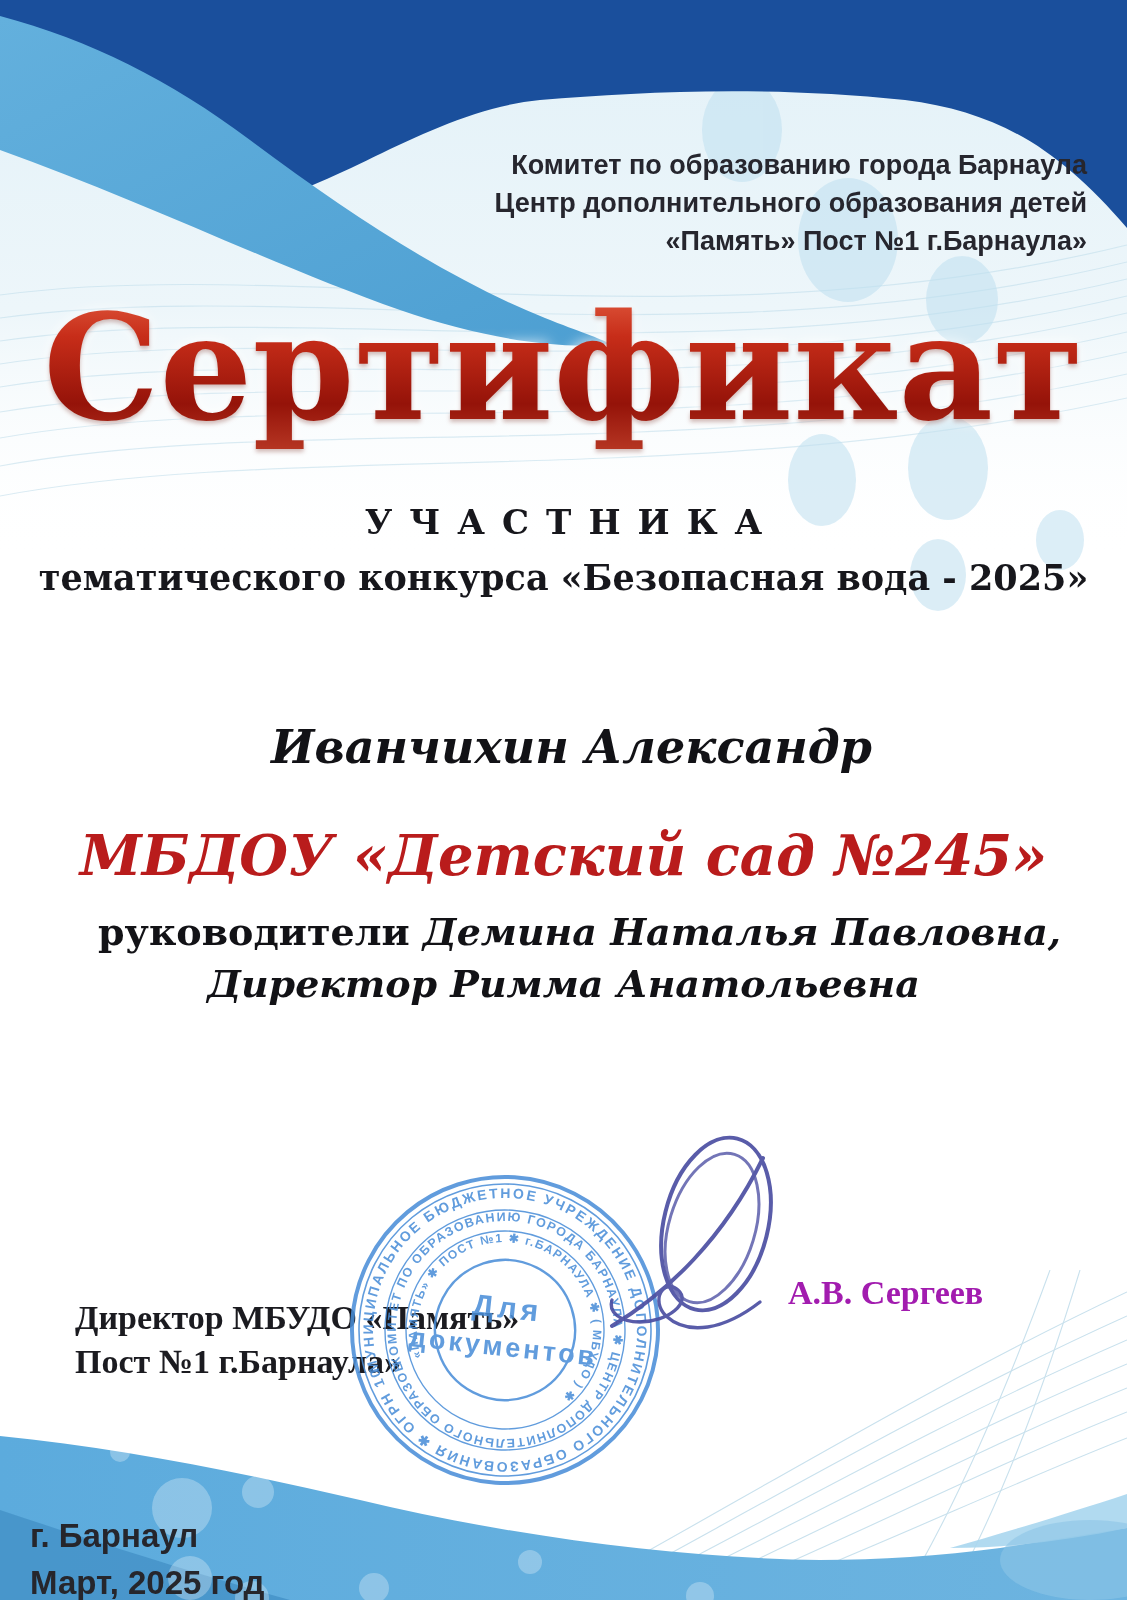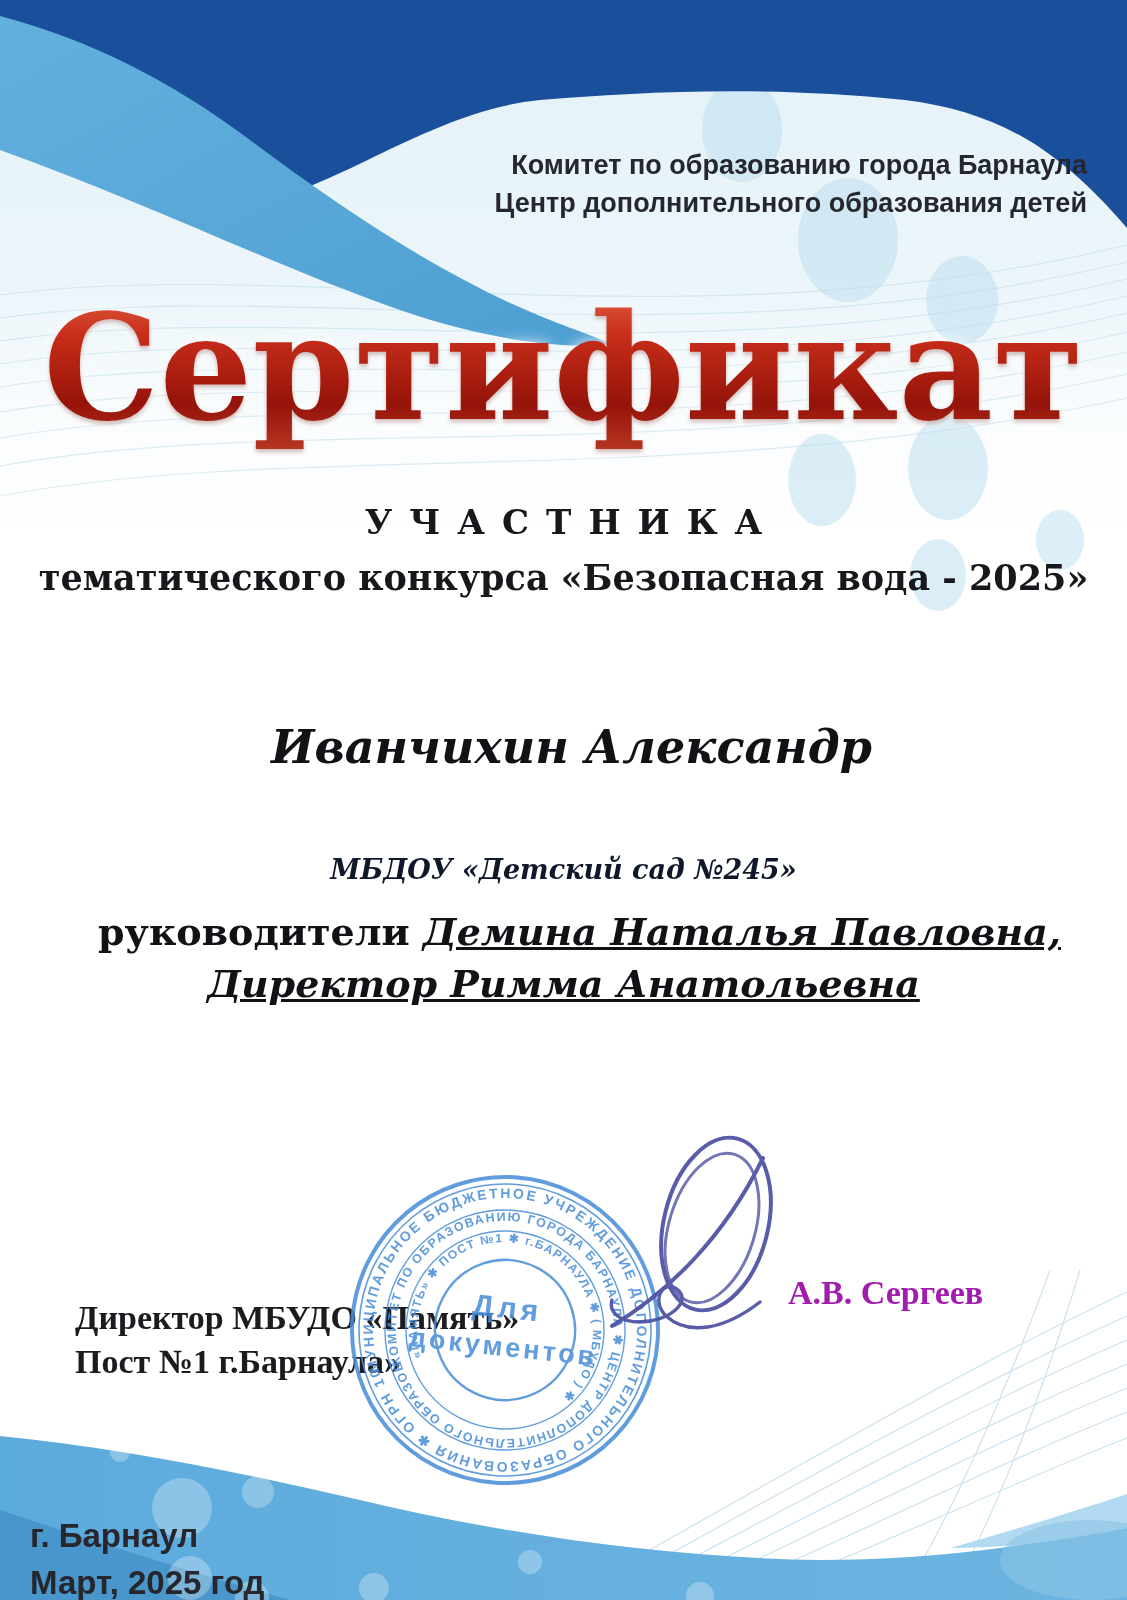--- a/index.html
+++ b/index.html
@@ -44,29 +44,29 @@
     font-weight:bold;font-size:35px;line-height:51px;color:#17171c;
   }
   .recipient-name{
     top:720px;left:0;width:100%;text-align:center;z-index:4;
     font-family:"DejaVu Serif","Liberation Serif",serif;
     font-weight:bold;font-style:italic;font-size:46px;color:#121216;padding-left:8px;
   }
   .institution{
     top:822px;left:0;width:100%;text-align:center;z-index:4;
     font-family:"DejaVu Serif","Liberation Serif",serif;
-    font-weight:bold;font-style:italic;font-size:27px;color:#0f172a;margin-top:32px;
+    font-weight:bold;font-style:italic;font-size:56px;color:#b91c1c;
   }
   .leaders{
     top:906px;left:0;width:100%;text-align:center;z-index:4;
     font-family:"DejaVu Serif","Liberation Serif",serif;
     font-weight:bold;font-size:38px;line-height:52px;color:#121216;
   }
   .leaders .upright{font-style:normal;margin-left:32px;}
-  .leaders .names{font-style:italic;text-decoration:underline;}
+  .leaders .names{font-style:italic;}
 
   .director{
     top:1296px;left:75px;z-index:3;text-align:left;
     font-family:"Liberation Serif",serif;
     font-weight:bold;font-size:34px;line-height:44px;color:#1b1b20;
   }
   .signer{
     top:1274px;left:788px;z-index:3;
     font-family:"Liberation Serif",serif;
     font-weight:bold;font-size:34px;color:#a21caf;
@@ -133,20 +133,21 @@
              C90,40 170,80 250,140
              C350,215 450,280 545,318
              C580,332 600,338 610,344
              C560,350 480,338 400,310
              C280,268 140,200 0,150 Z" fill="url(#waveGrad)"></path>
   </svg>
 
   <div class="abs org">
     <div>Комитет по образованию города Барнаула</div>
     <div>Центр дополнительного образования детей</div>
+    <div>«Память» Пост №1 г.Барнаула»</div>
   </div>
 
   <div class="abs subtitle">УЧАСТНИКА</div>
 
   <div class="abs title">Сертификат</div>
 
   <div class="abs desc">
     <div>тематического конкурса «Безопасная вода - 2025»</div>
   </div>
 

